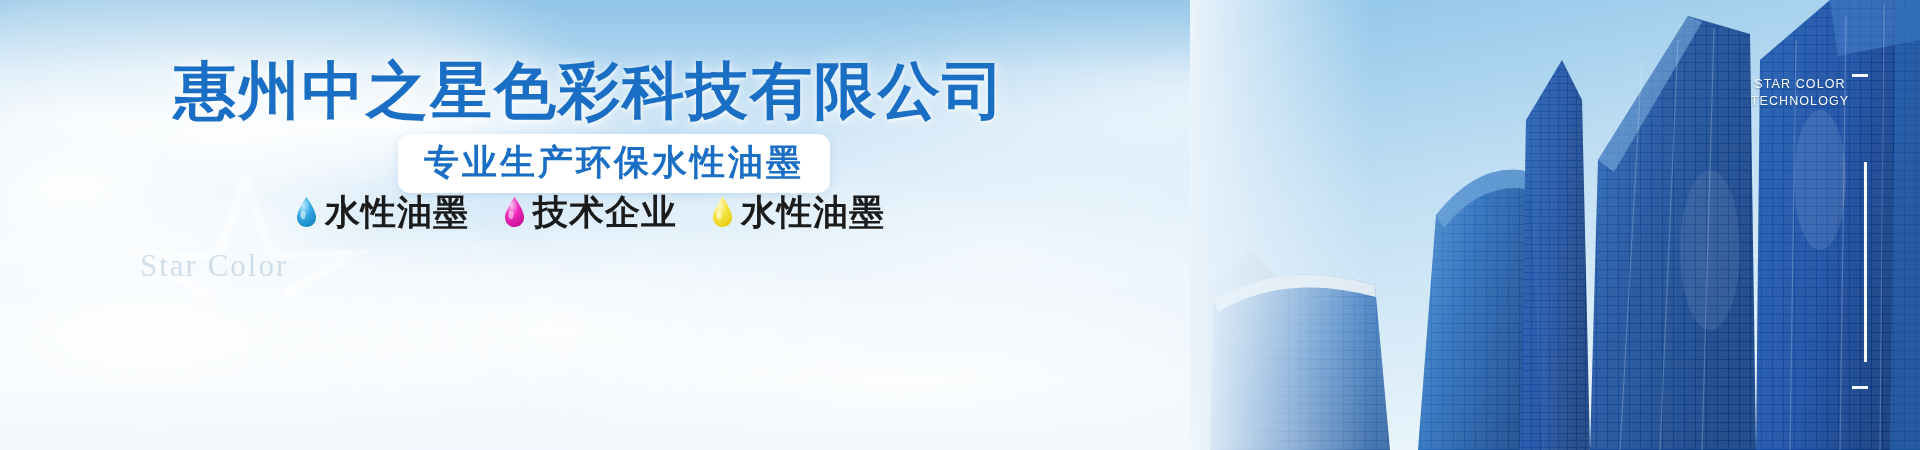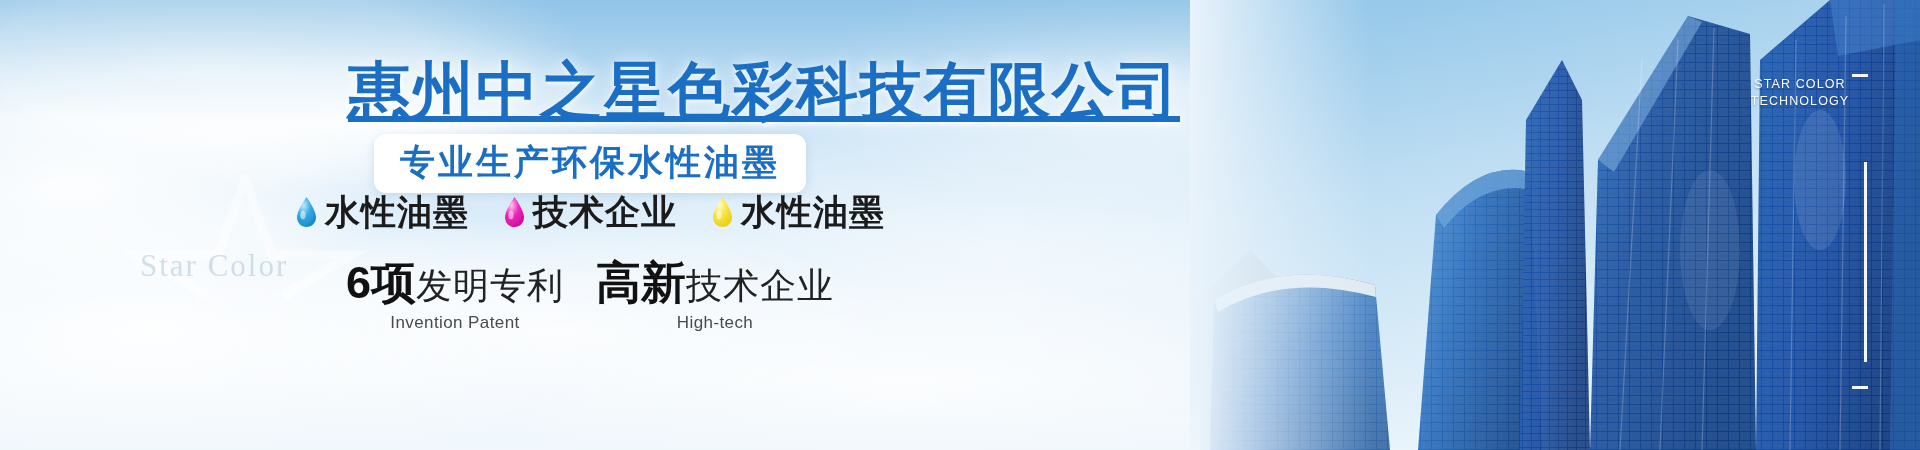--- a/index.html
+++ b/index.html
@@ -42,28 +42,27 @@
 
   
   .sct{position:absolute;left:1745px;top:76px;width:110px;text-align:center;
     color:#ffffff;font-size:12.5px;line-height:17px;letter-spacing:1.1px;
     text-shadow:0 1px 2px rgba(0,30,70,.45);}
 
   
   .content{position:absolute;left:0;top:0;width:1180px;height:450px;}
 
   .title{
-    position:absolute;left:0;top:58px;width:1180px;text-align:right;
+    position:absolute;left:0;top:58px;width:1180px;text-align:center;
     font-size:62px;font-weight:bold;color:#1a6fc4;letter-spacing:2px;line-height:1.08;
     white-space:nowrap;
     text-shadow:0 2px 5px rgba(255,255,255,.85), 0 0 18px rgba(255,255,255,.7);
-    text-decoration:underline;
-  }
-
-  .badge-row{position:absolute;left:0;top:134px;width:1180px;text-align:center;}
+  }
+
+  .badge-row{position:absolute;left:0;top:134px;width:1180px;text-align:center;padding-left:24px;}
   .badge{
     display:inline-block;background:#ffffff;border-radius:12px;
     padding:7px 26px 9px 26px;
     font-size:35px;font-weight:bold;color:#1a6fc4;letter-spacing:3px;line-height:1.22;
     box-shadow:0 2px 10px rgba(90,140,190,.22);
     white-space:nowrap;
   }
 
   .drops{position:absolute;left:0;top:196px;width:1180px;text-align:center;
     font-size:0;white-space:nowrap;}
@@ -253,32 +252,17 @@
                 </radialGradient>
               </defs>
             <path d="M11.5,1 C11.5,1 21,14.5 21,21.2 C21,26.8 16.7,31 11.5,31 C6.3,31 2,26.8 2,21.2 C2,14.5 11.5,1 11.5,1 Z" fill="url(#d3)"></path>
             <ellipse cx="8" cy="19" rx="2.6" ry="4.2" fill="#ffffff" opacity=".55"></ellipse>
           </svg>
         </span>
         <span class="drop-label">水性油墨</span>
       </span>
     </div>
 
-    <div class="creds">
-      <span class="cred">
-        <span class="cred-line">
-          <span class="cred-strong">6项</span><span class="cred-rest">发明专利</span>
-        </span>
-        <div class="cred-en">Invention Patent</div>
-      </span>
-
-      <span class="cred">
-        <span class="cred-line">
-          <span class="cred-strong">高新</span><span class="cred-rest">技术企业</span>
-        </span>
-        <div class="cred-en">High-tech</div>
-      </span>
-    </div>
 
   </div>
 
   <div class="bottom-fade"></div>
 </div>
 
 </body></html>

